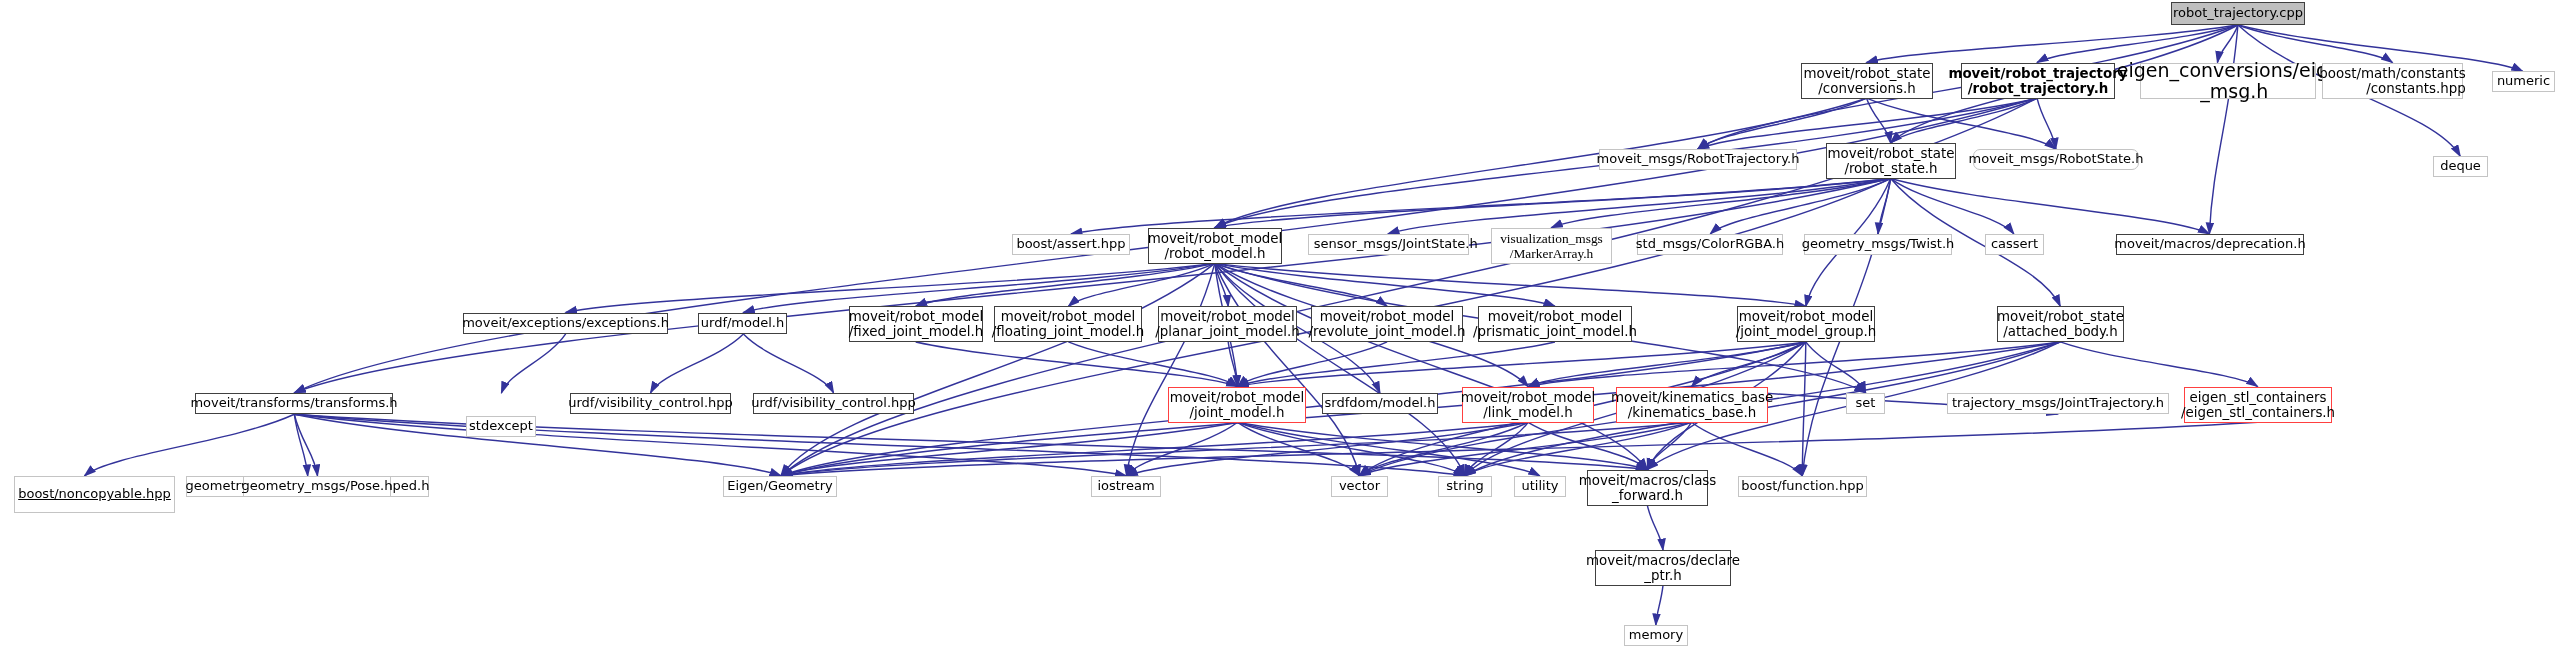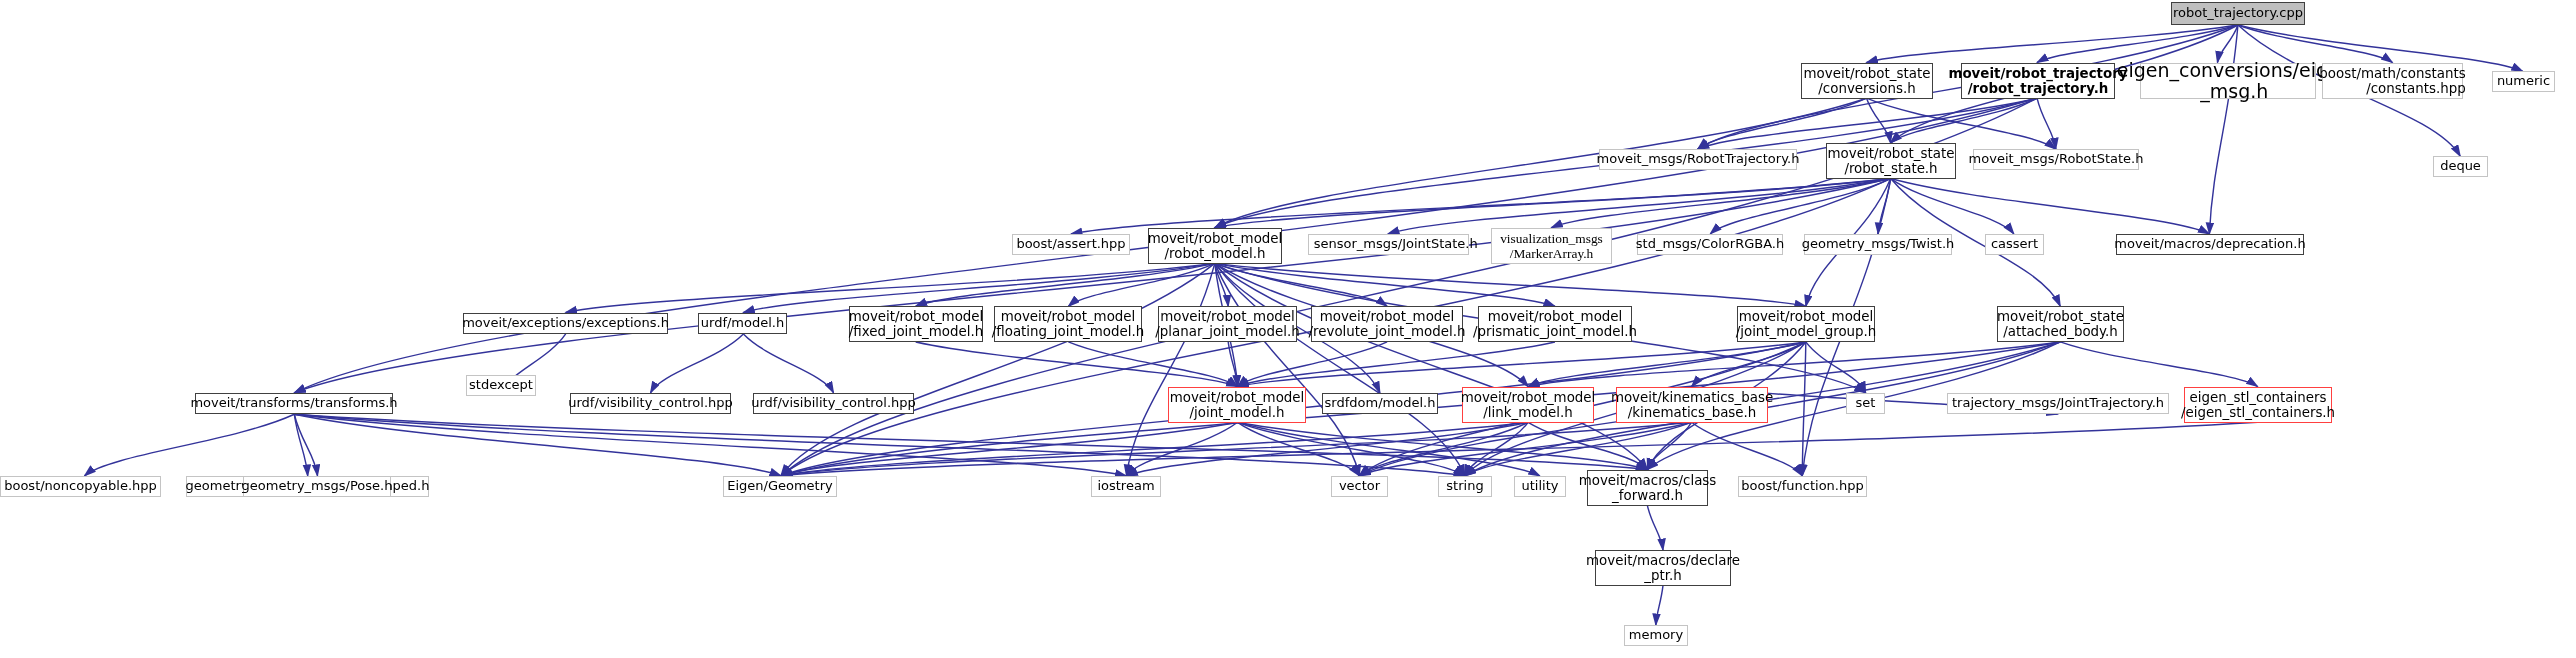--- a/index.html
+++ b/index.html
@@ -154,21 +154,21 @@
       <div class="node k-hdr" style="left: 1961px; top: 63px; width: 154px; height: 36px; font-size: 13.4px; font-weight: bold;">moveit/robot_trajectory
 /robot_trajectory.h</div>
       <div class="node k-ext" style="left: 2140px; top: 63px; width: 176px; height: 36px; font-size: 19px; padding-left: 17px;">eigen_conversions/eigen
 _msg.h</div>
       <div class="node k-ext" style="left: 2322px; top: 63px; width: 141px; height: 36px; font-size: 13.4px; text-align: right;">boost/math/constants
 /constants.hpp</div>
       <div class="node k-ext" style="left: 2492px; top: 71px; width: 63px; height: 21.4px;">numeric</div>
       <div class="node k-ext" style="left: 1599px; top: 149px; width: 198px; height: 21.4px;">moveit_msgs/RobotTrajectory.h</div>
       <div class="node k-hdr" style="left: 1826px; top: 143px; width: 130px; height: 36px; font-size: 13.4px;">moveit/robot_state
 /robot_state.h</div>
-      <div class="node k-ext" style="left: 1973px; top: 149px; width: 166px; height: 21.4px;">moveit_msgs/RobotState.h</div>
+      <div class="node k-ext" style="left: 1973px; top: 149px; width: 166px; height: 21.4px; border-radius: 7px;">moveit_msgs/RobotState.h</div>
       <div class="node k-ext" style="left: 2433px; top: 156px; width: 55px; height: 21.4px;">deque</div>
       <div class="node k-ext" style="left: 1012px; top: 234px; width: 118px; height: 21.4px;">boost/assert.hpp</div>
       <div class="node k-hdr" style="left: 1148px; top: 228px; width: 134px; height: 36px; font-size: 13.4px;">moveit/robot_model
 /robot_model.h</div>
       <div class="node k-ext" style="left: 1308px; top: 234px; width: 161px; height: 21.4px; padding-left: 19px;">sensor_msgs/JointState.h</div>
       <div class="node k-ext" style="left: 1491px; top: 228px; width: 121px; height: 36px; font-size: 13.4px; font-family: Liberation Serif, serif;">visualization_msgs
 /MarkerArray.h</div>
       <div class="node k-ext" style="left: 1637px; top: 234px; width: 146px; height: 21.4px;">std_msgs/ColorRGBA.h</div>
       <div class="node k-ext" style="left: 1804px; top: 234px; width: 148px; height: 21.4px;">geometry_msgs/Twist.h</div>
       <div class="node k-ext" style="left: 1985px; top: 234px; width: 59px; height: 21.4px;">cassert</div>
@@ -183,35 +183,35 @@
 /planar_joint_model.h</div>
       <div class="node k-hdr" style="left: 1311px; top: 306px; width: 152px; height: 36px; font-size: 13.4px;">moveit/robot_model
 /revolute_joint_model.h</div>
       <div class="node k-hdr" style="left: 1478px; top: 306px; width: 154px; height: 36px; font-size: 13.4px;">moveit/robot_model
 /prismatic_joint_model.h</div>
       <div class="node k-hdr" style="left: 1737px; top: 306px; width: 138px; height: 36px; font-size: 13.4px;">moveit/robot_model
 /joint_model_group.h</div>
       <div class="node k-hdr" style="left: 1997px; top: 306px; width: 127px; height: 36px; font-size: 13.4px;">moveit/robot_state
 /attached_body.h</div>
       <div class="node k-hdr" style="left: 195px; top: 393px; width: 198px; height: 21.4px;">moveit/transforms/transforms.h</div>
-      <div class="node k-ext" style="left: 466px; top: 375px; width: 70px; height: 21.4px;">stdexcept</div>
+      <div class="node k-ext" style="left: 466px; top: 416px; width: 70px; height: 21.4px;">stdexcept</div>
       <div class="node k-hdr" style="left: 570px; top: 393px; width: 161px; height: 21.4px;">urdf/visibility_control.hpp</div>
       <div class="node k-hdr" style="left: 753px; top: 393px; width: 161px; height: 21.4px;">urdf/visibility_control.hpp</div>
       <div class="node k-red" style="left: 1168px; top: 387px; width: 138px; height: 36px; font-size: 13.4px;">moveit/robot_model
 /joint_model.h</div>
       <div class="node k-hdr" style="left: 1322px; top: 393px; width: 116px; height: 21.4px;">srdfdom/model.h</div>
       <div class="node k-red" style="left: 1462px; top: 387px; width: 132px; height: 36px; font-size: 13.4px;">moveit/robot_model
 /link_model.h</div>
       <div class="node k-red" style="left: 1616px; top: 387px; width: 152px; height: 36px; font-size: 13.4px;">moveit/kinematics_base
 /kinematics_base.h</div>
       <div class="node k-ext" style="left: 1846px; top: 393px; width: 39px; height: 21.4px;">set</div>
       <div class="node k-ext" style="left: 1947px; top: 393px; width: 222px; height: 21.4px;">trajectory_msgs/JointTrajectory.h</div>
       <div class="node k-red" style="left: 2184px; top: 387px; width: 148px; height: 36px; font-size: 13.4px;">eigen_stl_containers
 /eigen_stl_containers.h</div>
-      <div class="node k-ext" style="left: 0; top: 476px; width: 161px; height: 21px;">boost/noncopyable.hpp</div>
+      <div class="node k-ext" style="left: 14px; top: 476px; width: 161px; height: 37px; text-decoration: underline;">boost/noncopyable.hpp</div>
       <div class="node k-ext" style="left: 186px; top: 476px; width: 243px; height: 21.4px;">geometry_msgs/TransformStamped.h</div>
       <div class="node k-ext" style="left: 243px; top: 476px; width: 148px; height: 21.4px;">geometry_msgs/Pose.h</div>
       <div class="node k-ext" style="left: 723px; top: 476px; width: 114px; height: 21.4px;">Eigen/Geometry</div>
       <div class="node k-ext" style="left: 1091px; top: 476px; width: 70px; height: 21.4px;">iostream</div>
       <div class="node k-ext" style="left: 1331px; top: 476px; width: 57px; height: 21.4px;">vector</div>
       <div class="node k-ext" style="left: 1438px; top: 476px; width: 54px; height: 21.4px;">string</div>
       <div class="node k-ext" style="left: 1514px; top: 476px; width: 52px; height: 21.4px;">utility</div>
       <div class="node k-hdr" style="left: 1587px; top: 470px; width: 121px; height: 36px; font-size: 13.4px;">moveit/macros/class
 _forward.h</div>
       <div class="node k-ext" style="left: 1738px; top: 476px; width: 129px; height: 21.4px;">boost/function.hpp</div>

